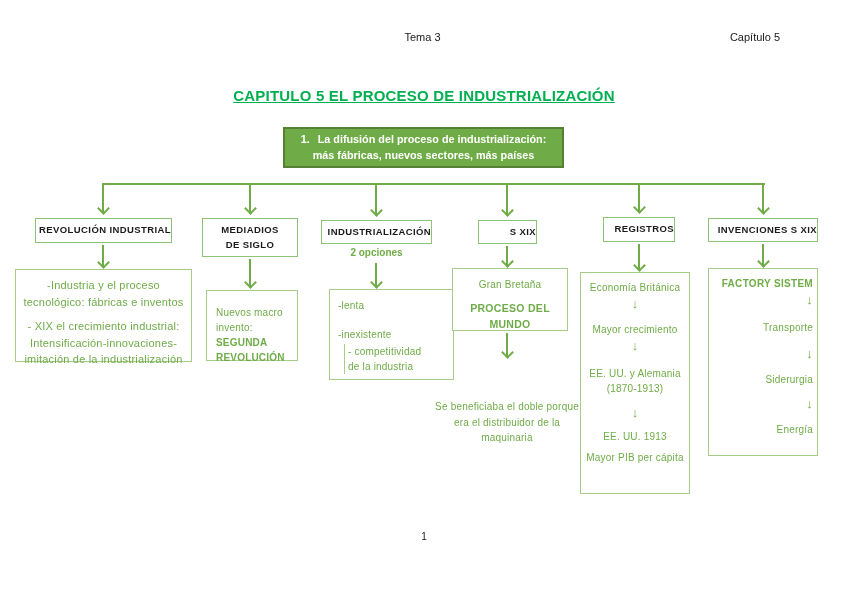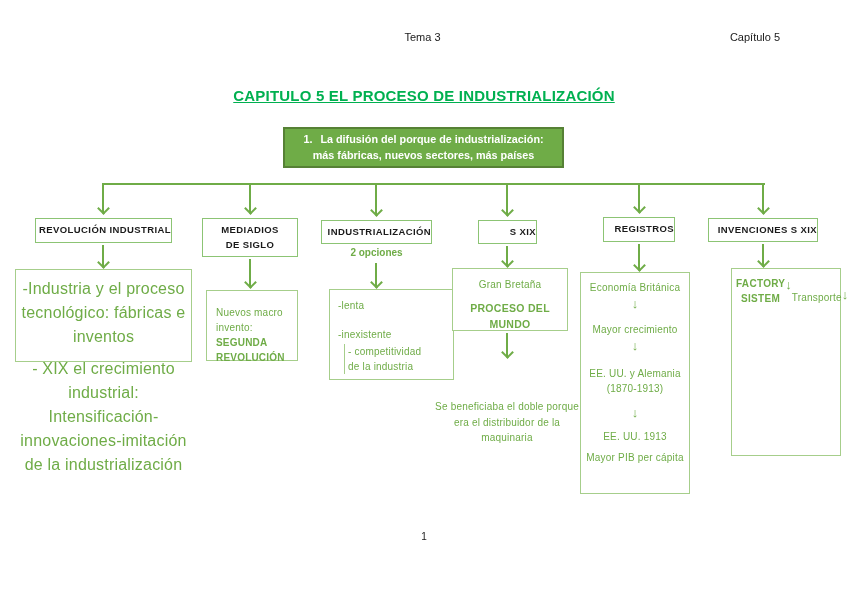--- a/index.html
+++ b/index.html
@@ -40,40 +40,40 @@
   .hdr-box{position:absolute;border:1.5px solid var(--hdr-border);background:#fff;
            color:var(--black);font-weight:bold;font-size:9.5px;letter-spacing:.4px;
            display:flex;align-items:center;justify-content:flex-end;text-align:center;line-height:1.5;}
 
   .cbox{position:absolute;border:1.5px solid var(--box-border);background:#fff;
         color:var(--g);font-size:10px;line-height:1.5;letter-spacing:.2px;}
 
   .sub-label{position:absolute;left:321px;top:247px;width:111px;text-align:center;
              color:var(--g);font-weight:bold;font-size:10px;}
 
-  .box-rev{left:15px;top:269px;width:177px;height:93px;padding:7px 4px;text-align:center;font-size:16px;}
+  .box-rev{left:15px;top:269px;width:177px;height:93px;padding:7px 4px;text-align:center;font-size:11px;}
   .box-rev p + p{margin-top:8px;}
 
   .box-med{left:206px;top:290px;width:92px;height:71px;padding:14px 0 0 9px;}
   .box-med .hl{font-weight:bold;}
 
   .box-ind{left:329px;top:289px;width:125px;height:91px;padding:8px 0 0 8px;}
   .box-ind .opt1{margin-bottom:14px;}
   .nested{border-left:1.5px solid var(--box-border);margin-left:6px;margin-top:2px;padding-left:3px;width:86px;}
 
   .box-gb{left:452px;top:268px;width:116px;height:63px;text-align:center;padding-top:8px;}
   .box-gb .hl{font-weight:bold;font-size:10.5px;margin-top:9px;letter-spacing:.3px;}
 
   .note{position:absolute;left:432px;top:359px;width:150px;text-align:center;
         color:var(--g);font-size:10px;line-height:1.55;letter-spacing:.2px;margin-top:40px;}
 
   .box-reg{left:580px;top:272px;width:110px;height:222px;display:flex;flex-direction:column;
            align-items:center;text-align:center;padding:7px 4px;}
-  .box-inv{left:708px;top:268px;width:110px;height:188px;display:flex;flex-direction:row;
-           align-items:flex-start;text-align:center;padding:7px 4px;margin-left:23px;}
+  .box-inv{left:708px;top:268px;width:110px;height:188px;display:flex;flex-direction:column;
+           align-items:flex-end;text-align:center;padding:7px 4px;}
   .box-inv .hl{font-weight:bold;letter-spacing:.3px;}
 
   .ga{color:var(--g);font-size:13px;line-height:1;}
   .mt2{margin-top:2px;}  .mt6{margin-top:6px;}
   .mt10{margin-top:10px;}.mt12{margin-top:12px;}.mt14{margin-top:14px;}
 
   .pagenum{position:absolute;top:531px;left:0;width:100%;text-align:center;
            font-size:10px;color:var(--black);}
 </style>
 </head>
@@ -81,21 +81,21 @@
 
 <div class="page">
 
   <span class="doc-head center">Tema 3</span>
   <span class="doc-head right">Capítulo 5</span>
 
   <h1 class="title">CAPITULO 5 EL PROCESO DE INDUSTRIALIZACIÓN</h1>
 
   <div class="root-box">
     <div class="root-line1">
-      <span class="root-num">1.</span><span>La difusión del porque de industrialización:</span>
+      <span class="root-num">1.</span><span>La difusión del proceso de industrialización:</span>
     </div>
     <div>más fábricas, nuevos sectores, más países</div>
   </div>
 
   <div class="hline"></div>
 
   <div class="varrow" style="left:102px;top:183px;height:30px;"></div>
   <div class="varrow" style="left:249px;top:183px;height:30px;"></div>
   <div class="varrow" style="left:375px;top:183px;height:32px;"></div>
   <div class="varrow" style="left:506px;top:183px;height:32px;"></div>

